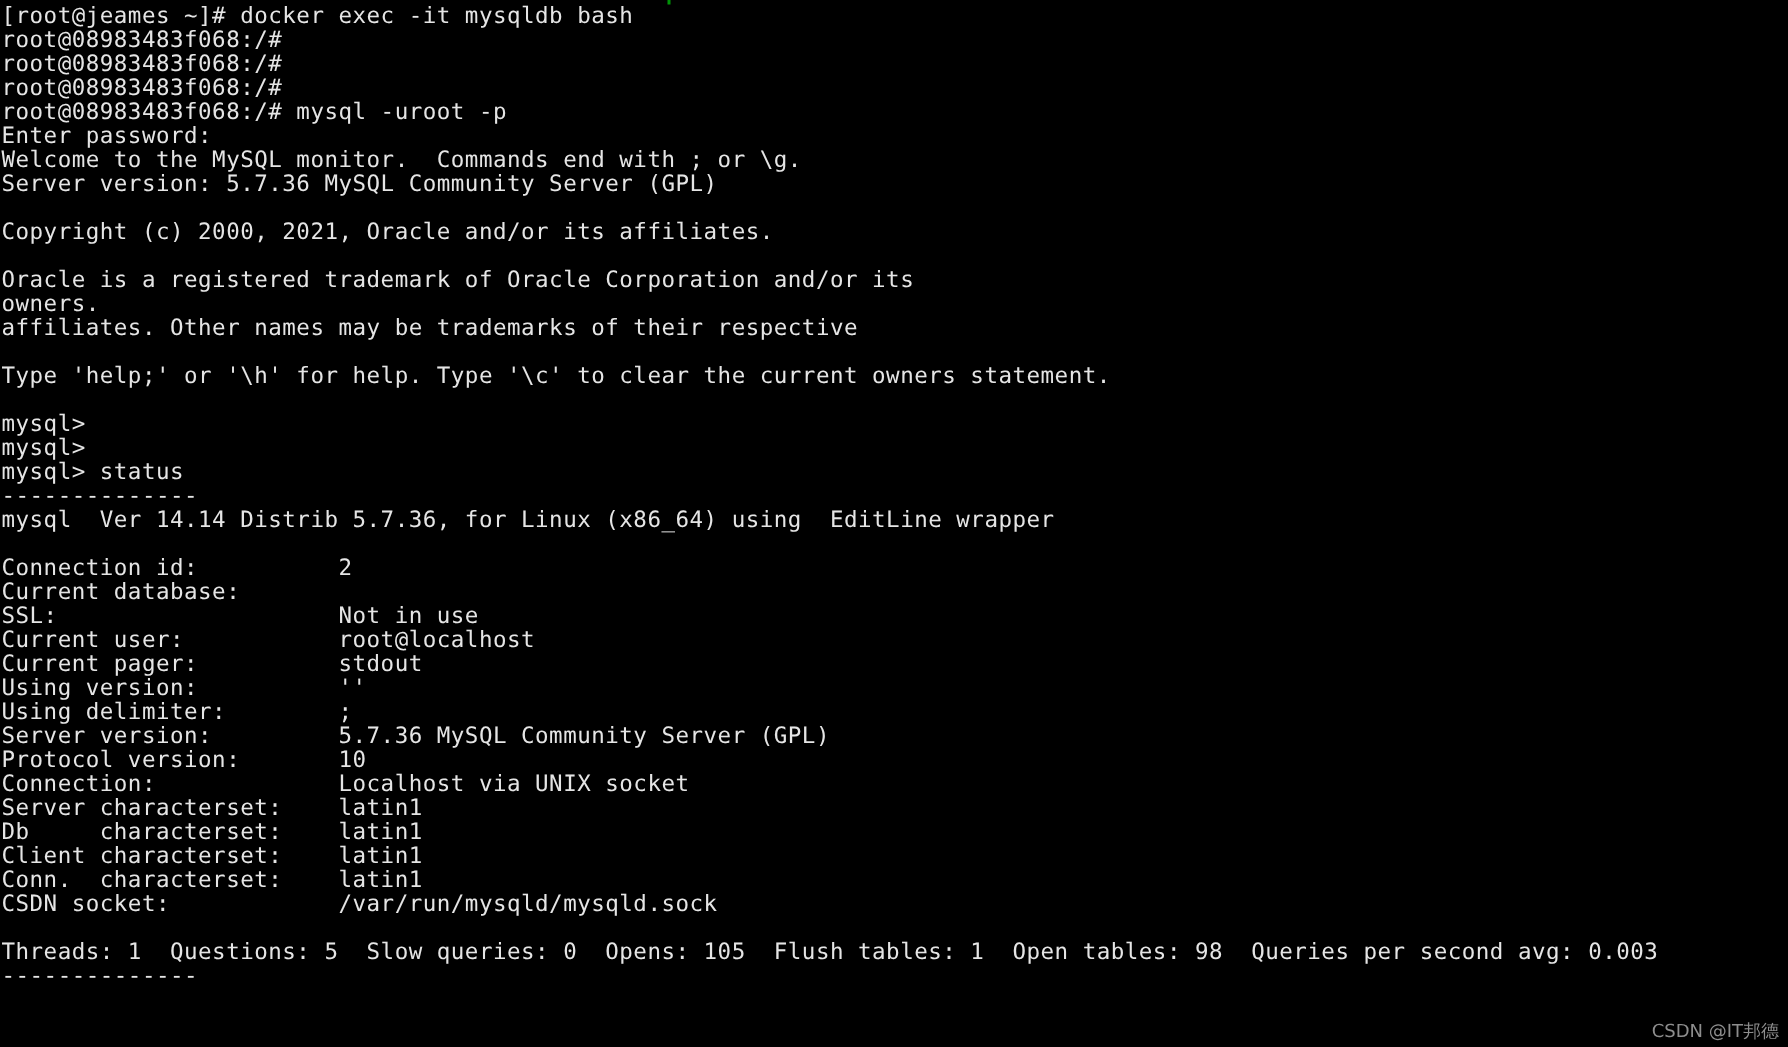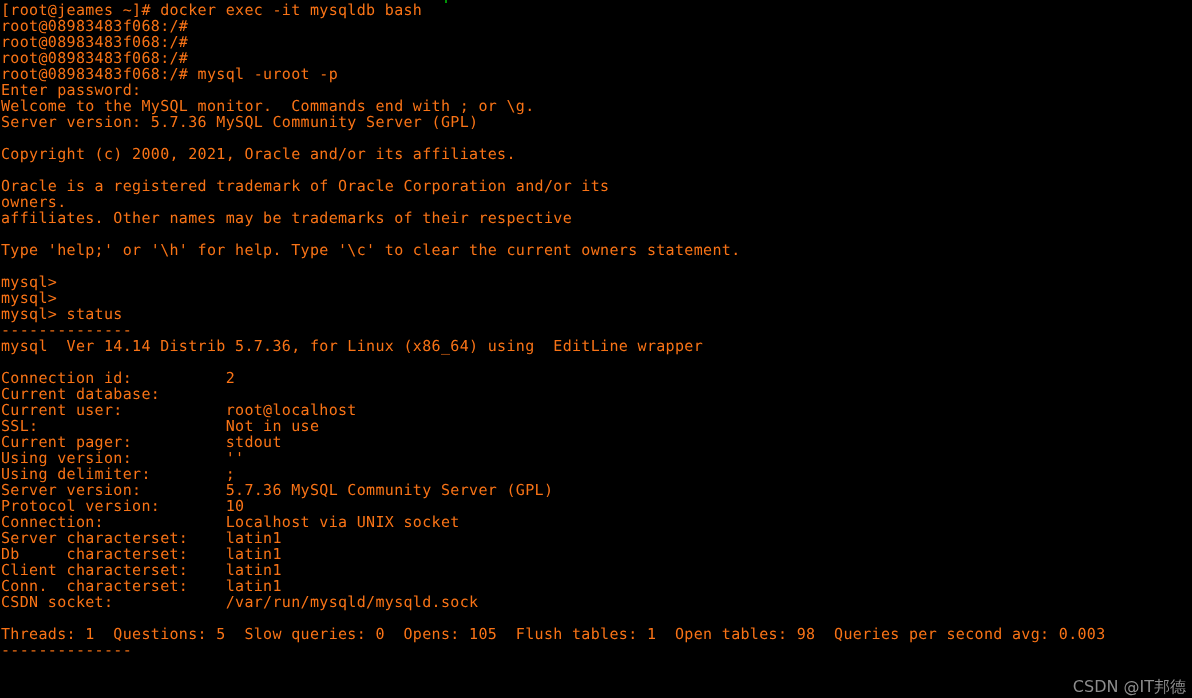--- a/index.html
+++ b/index.html
@@ -20,36 +20,36 @@
     top: 0;
     width: 1192px;
     height: 698px;
     background: #000000;
     padding: 2px 0 0 1px;
     box-sizing: border-box;
     overflow: hidden;
   }
   .term-line {
     display: block;
-    color: #f97316;
+    color: #e5e5e5;
     font-family: "DejaVu Sans Mono", "Liberation Mono", monospace;
     font-size: 15px;
     line-height: 16px;
     height: 16px;
     letter-spacing: 0.33px;
     white-space: pre;
     text-rendering: geometricPrecision;
   }
   .watermark {
     position: absolute;
     right: 6px;
     bottom: 4px;
     color: #9a9a9a;
     font-family: "DejaVu Sans", "Liberation Sans", sans-serif;
-    font-size: 16px;
+    font-size: 12px;
     line-height: 14px;
     white-space: pre;
     opacity: 0.92;
     margin-left: 38px;
   }
   .cursor-artifact {
     position: absolute;
     left: 445px;
     top: 0px;
     width: 2px;
@@ -81,22 +81,22 @@
       <span class="term-line">Type 'help;' or '\h' for help. Type '\c' to clear the current owners statement.</span>
       <span class="term-line"></span>
       <span class="term-line">mysql&gt;</span>
       <span class="term-line">mysql&gt;</span>
       <span class="term-line">mysql&gt; status</span>
       <span class="term-line">--------------</span>
       <span class="term-line">mysql  Ver 14.14 Distrib 5.7.36, for Linux (x86_64) using  EditLine wrapper</span>
       <span class="term-line"></span>
       <span class="term-line">Connection id:          2</span>
       <span class="term-line">Current database:</span>
+      <span class="term-line">SSL:                    Not in use</span>
       <span class="term-line">Current user:           root@localhost</span>
-      <span class="term-line">SSL:                    Not in use</span>
       <span class="term-line">Current pager:          stdout</span>
       <span class="term-line">Using version:          ''</span>
       <span class="term-line">Using delimiter:        ;</span>
       <span class="term-line">Server version:         5.7.36 MySQL Community Server (GPL)</span>
       <span class="term-line">Protocol version:       10</span>
       <span class="term-line">Connection:             Localhost via UNIX socket</span>
       <span class="term-line">Server characterset:    latin1</span>
       <span class="term-line">Db     characterset:    latin1</span>
       <span class="term-line">Client characterset:    latin1</span>
       <span class="term-line">Conn.  characterset:    latin1</span>

